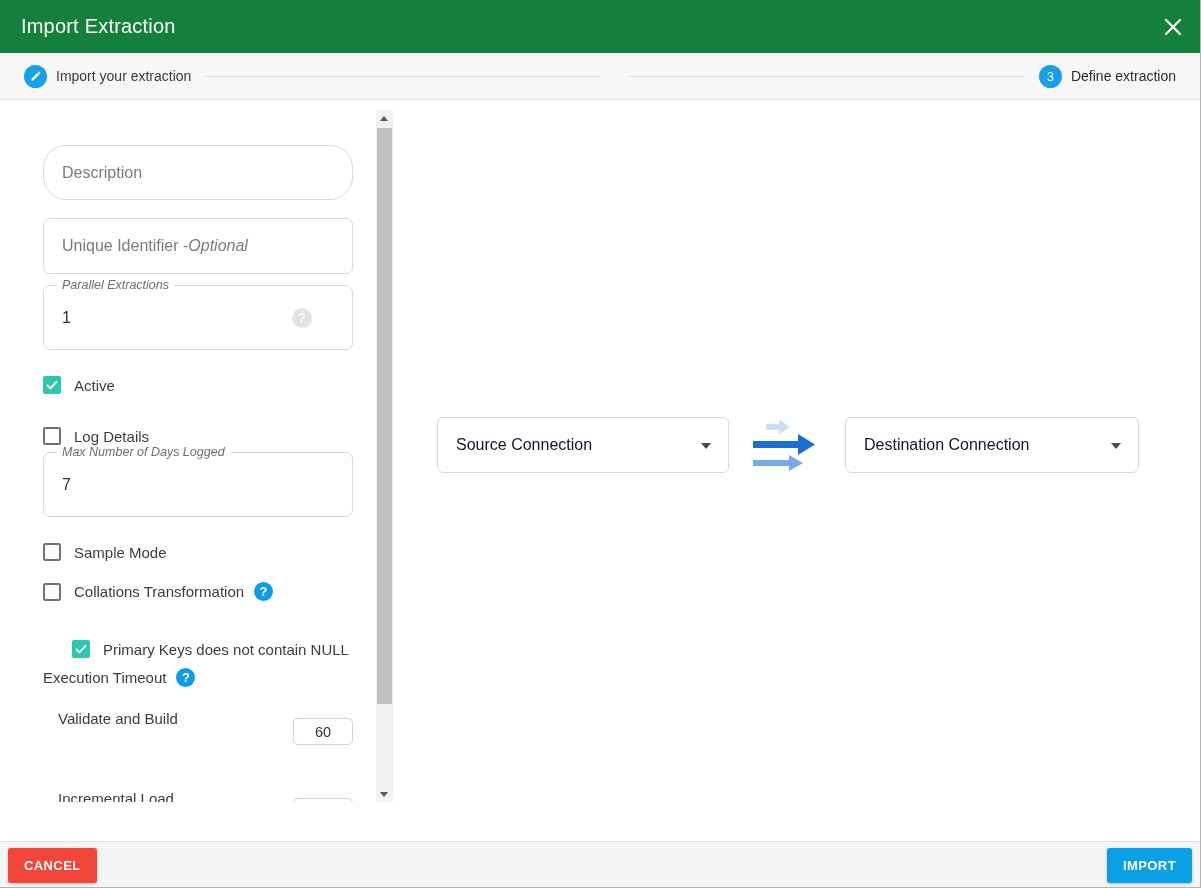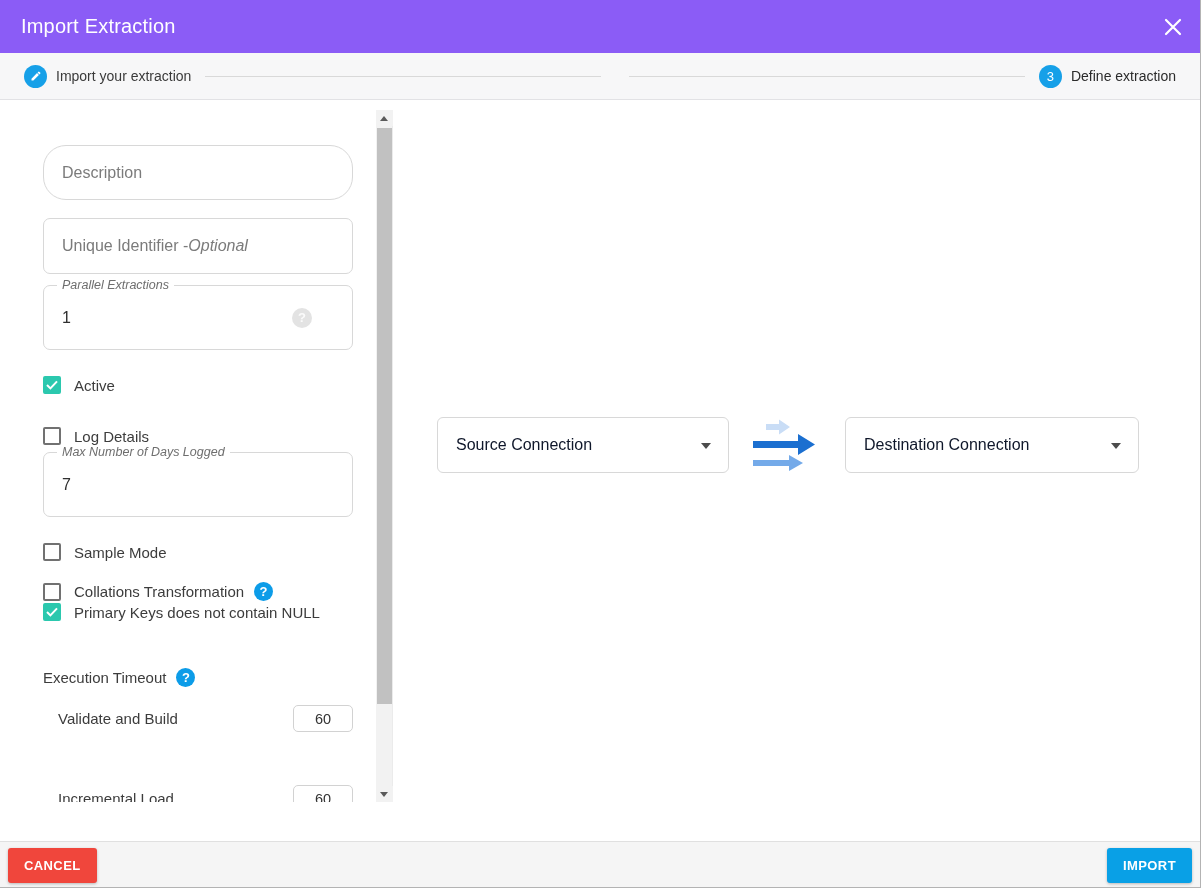--- a/index.html
+++ b/index.html
@@ -6,21 +6,21 @@
   html,body { background:#e8e8e8; }
   body { font-family:"Liberation Sans", sans-serif; }
   #app {
     position:relative; width:1201px; height:888px; background:#ffffff;
     overflow:hidden; border-right:1px solid #b3b3b3; border-bottom:1px solid #b3b3b3;
   }
 
   
   .titlebar {
     position:absolute; top:0; left:0; width:100%; height:53px;
-    background:#8b5cf6; display:flex; align-items:center; padding:0 21px;
+    background:#15803d; display:flex; align-items:center; padding:0 21px;
   }
   .titlebar h1 { color:#fff; font-size:20px; font-weight:500; letter-spacing:.2px; }
   .close-btn {
     position:absolute; right:14px; top:14px; width:26px; height:26px;
     display:flex; align-items:center; justify-content:center; cursor:pointer;
   }
 
   
   .stepper {
     position:absolute; top:53px; left:0; width:100%; height:47px;
@@ -74,21 +74,21 @@
   .cbx {
     width:18px; height:18px; border:2px solid #717171; border-radius:2px; background:#fff;
     flex:none; display:flex; align-items:center; justify-content:center; margin-right:3px;
   }
   .cbx.checked { background:#2bc8ae; border-color:#2bc8ae; }
   .check-label { font-size:15px; color:#3c3c3c; }
   .section-label { font-size:15px; color:#3c3c3c; }
   .timeout-row { position:absolute; left:43px; width:310px; height:28px; }
   .timeout-label { position:absolute; left:15px; top:0; line-height:27px; font-size:15px; color:#3c3c3c; }
   .timeout-input {
-    position:absolute; left:250px; top:0; width:60px; height:27px;
+    position:absolute; left:250px; top:13px; width:60px; height:27px;
     border:1px solid #d2d2d2; border-radius:5px; text-align:center;
     font-family:"Liberation Sans",sans-serif; font-size:14.5px; color:#333; outline:none; background:#fff;
   }
 
   
   .scrollbar {
     position:absolute; left:376px; top:110px; width:17px; height:692px; background:#f2f2f2;
     border-right:1px solid #ebebeb;
   }
   .sb-btn { position:absolute; left:0; width:17px; height:16px; background:#f2f2f2; cursor:pointer; }
@@ -212,21 +212,21 @@
       <div class="cbx"></div>
       <span class="check-label">Sample Mode</span>
     </div>
 
     <div class="check-row" style="top:472px;">
       <div class="cbx"></div>
       <span class="check-label">Collations Transformation</span>
       <div class="help-blue">?</div>
     </div>
 
-    <div class="check-row" style="top:493px;">
+    <div class="check-row" style="top:530px;margin-left:29px;">
       <div class="cbx checked">
         <svg width="12" height="10" viewBox="0 0 12 10">
           <polyline points="1,5 4.4,8.4 11,1.4" fill="none" stroke="#ffffff" stroke-width="2"></polyline>
         </svg>
       </div>
       <span class="check-label">Primary Keys does not contain NULL</span>
     </div>
 
     <div class="check-row" style="top:558px;">
       <span class="section-label">Execution Timeout</span>

